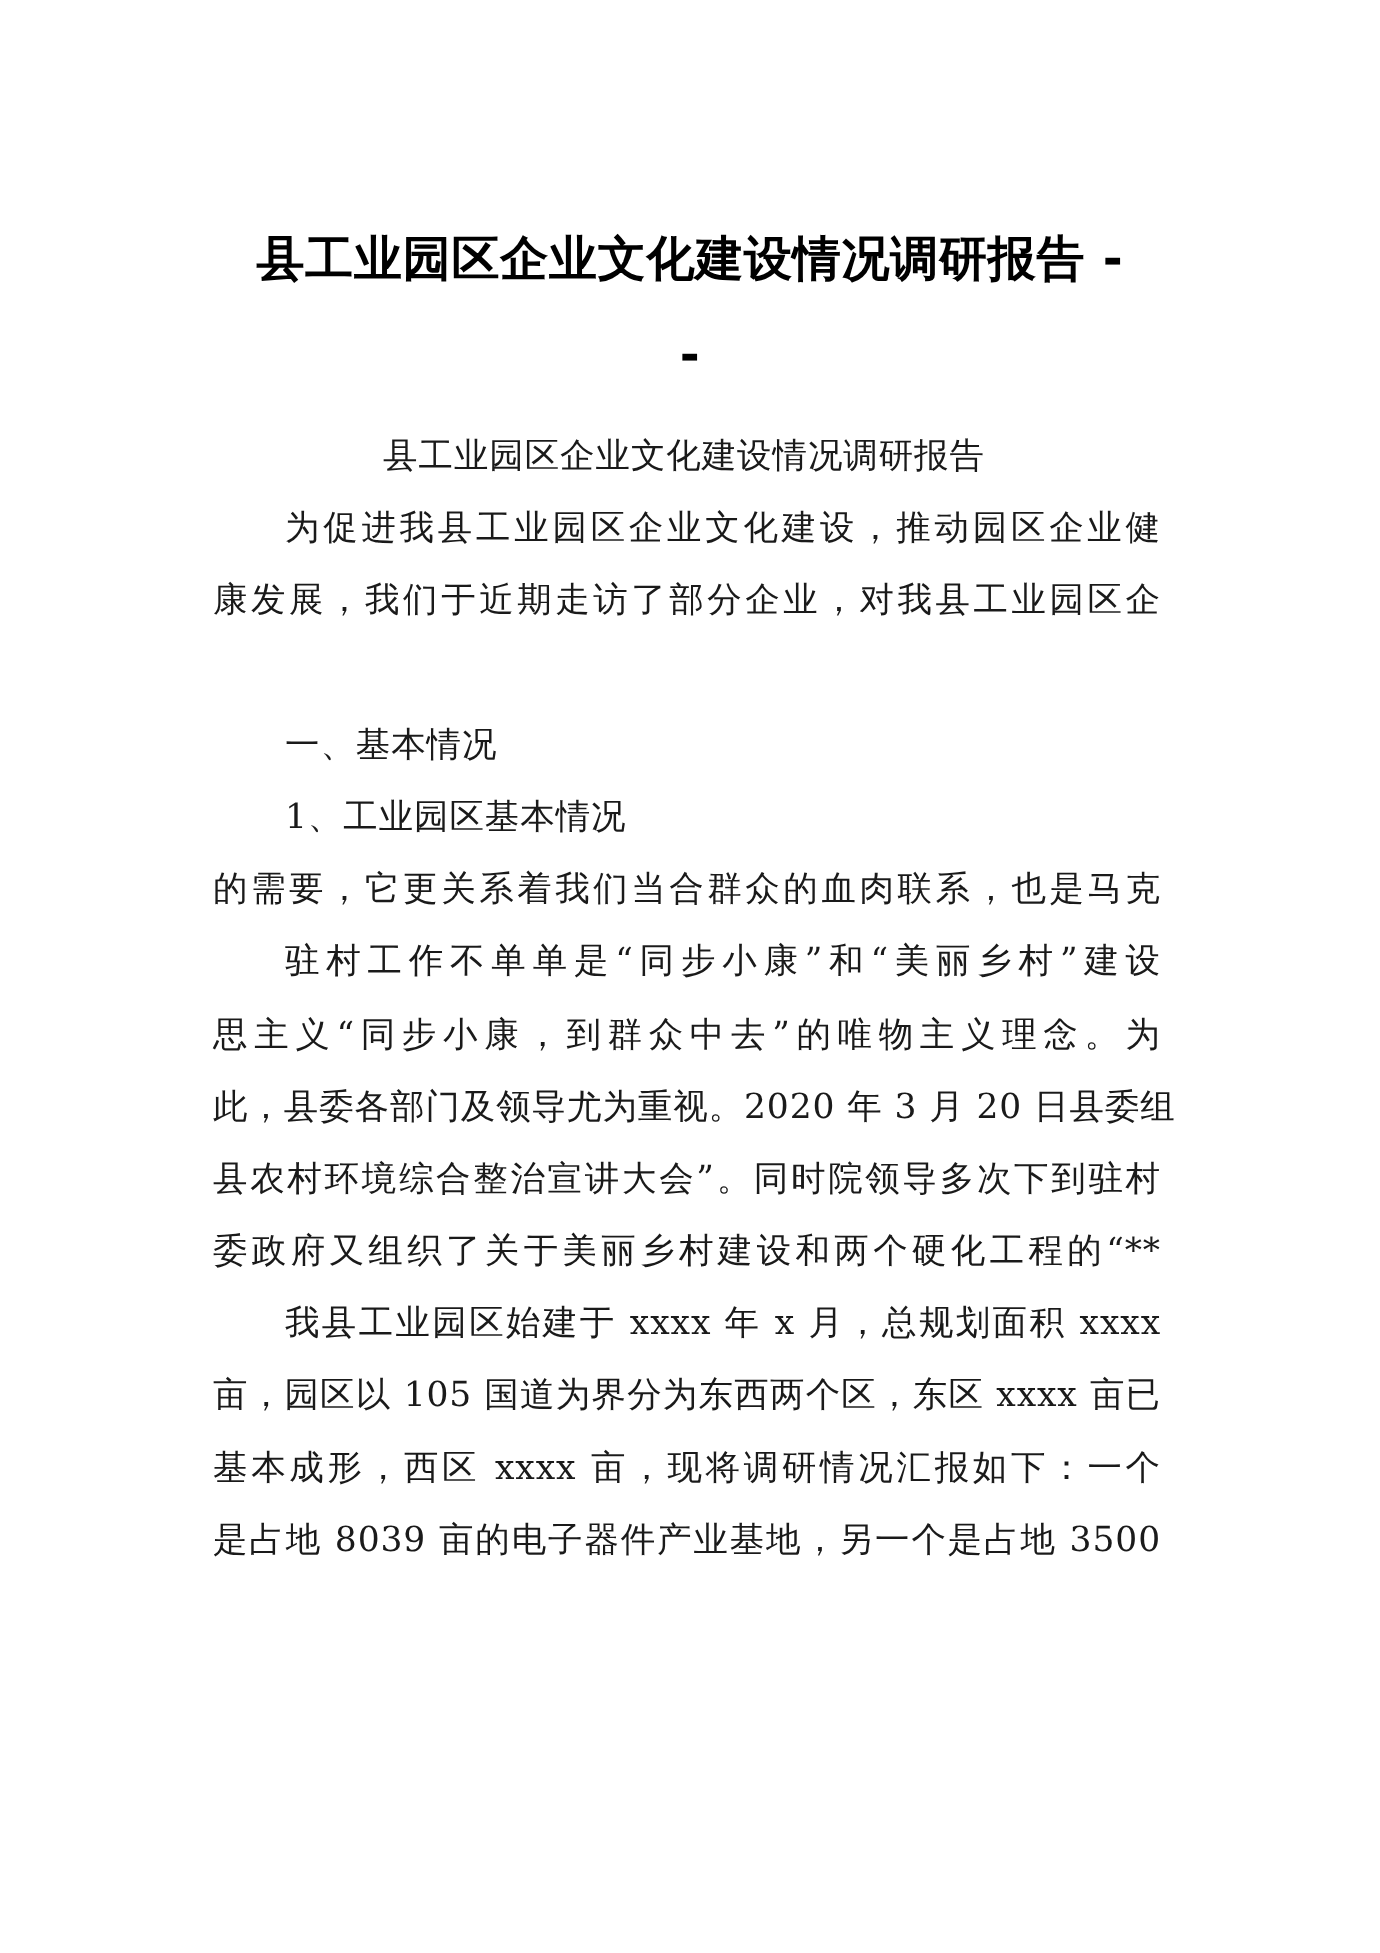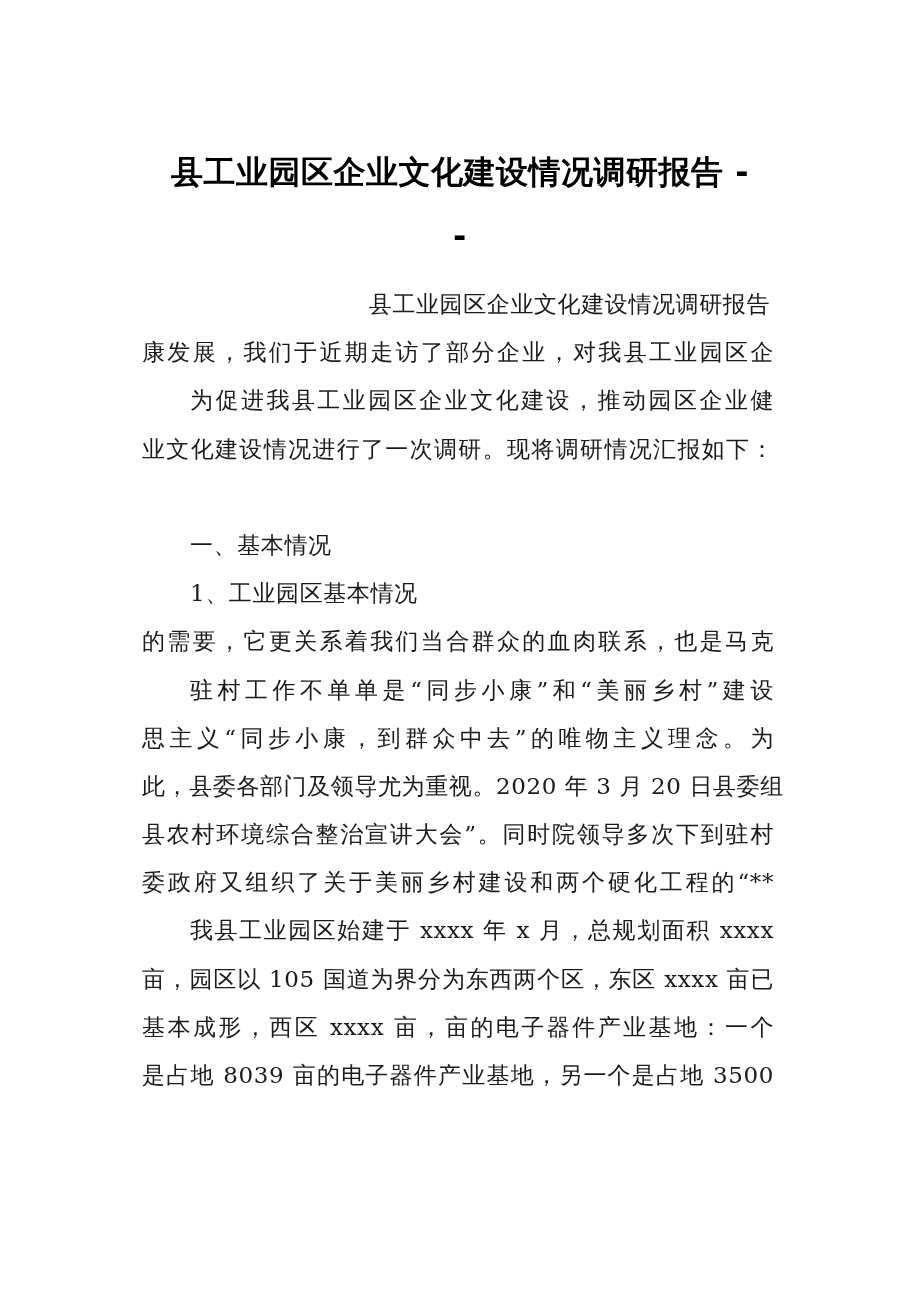--- a/index.html
+++ b/index.html
@@ -50,58 +50,57 @@
     display: block;
     white-space: nowrap;
     height: 48.2px;
     letter-spacing: 0.6px;
   }
   .ln.justify {
     text-align: justify;
     text-align-last: justify;
   }
   .ln.indent { padding-left: 48px; }
-  .ln.right { text-align: right; padding-right: 4px; }
+  .ln.right { text-align: center; padding-right: 4px; }
   .ln.blank { height: 48.2px; }
 </style>
 </head>
 <body>
 
 <div class="page">
 
   <h1 class="title" style="margin:0;">
     <span class="line">县工业园区企业文化建设情况调研报告 -</span>
     <span class="line">-</span>
   </h1>
 
   <div class="body">
 
     <span class="ln right">县工业园区企业文化建设情况调研报告</span>
 
     <div>
+      <span class="ln indent justify">为促进我县工业园区企业文化建设，推动园区企业健</span>
       <span class="ln justify">康发展，我们于近期走访了部分企业，对我县工业园区企</span>
-      <span class="ln indent justify">为促进我县工业园区企业文化建设，推动园区企业健</span>
-      <span class="ln justify">业文化建设情况进行了一次调研。现将调研情况汇报如下：</span>
     </div>
 
     <span class="ln blank"></span>
 
     <span class="ln indent">一、基本情况</span>
     <span class="ln indent">1、工业园区基本情况</span>
 
     <div>
       <span class="ln justify">的需要，它更关系着我们当合群众的血肉联系，也是马克</span>
       <span class="ln indent justify">驻村工作不单单是“同步小康”和“美丽乡村”建设</span>
       <span class="ln justify">思主义“同步小康，到群众中去”的唯物主义理念。为</span>
       <span class="ln justify">此，县委各部门及领导尤为重视。2020 年 3 月 20 日县委组</span>
       <span class="ln justify">县农村环境综合整治宣讲大会”。同时院领导多次下到驻村</span>
       <span class="ln justify">委政府又组织了关于美丽乡村建设和两个硬化工程的“**</span>
     </div>
 
     <div>
       <span class="ln indent justify">我县工业园区始建于 xxxx 年 x 月，总规划面积 xxxx</span>
       <span class="ln justify">亩，园区以 105 国道为界分为东西两个区，东区 xxxx 亩已</span>
-      <span class="ln justify">基本成形，西区 xxxx 亩，亩的电子器件产业基地：一个</span>
+      <span class="ln justify">基本成形，西区 xxxx 亩，现将调研情况汇报如下：一个</span>
       <span class="ln justify">是占地 8039 亩的电子器件产业基地，另一个是占地 3500</span>
     </div>
 
   </div>
 </div>
 
 </body></html>

